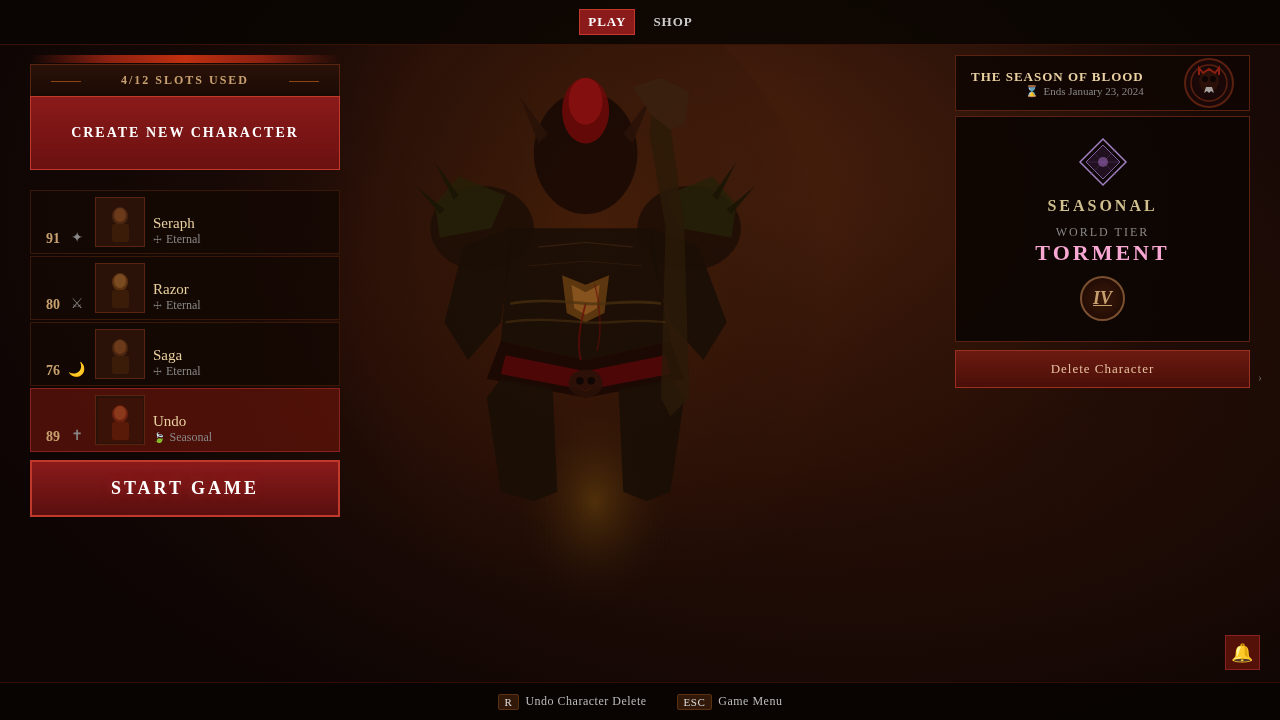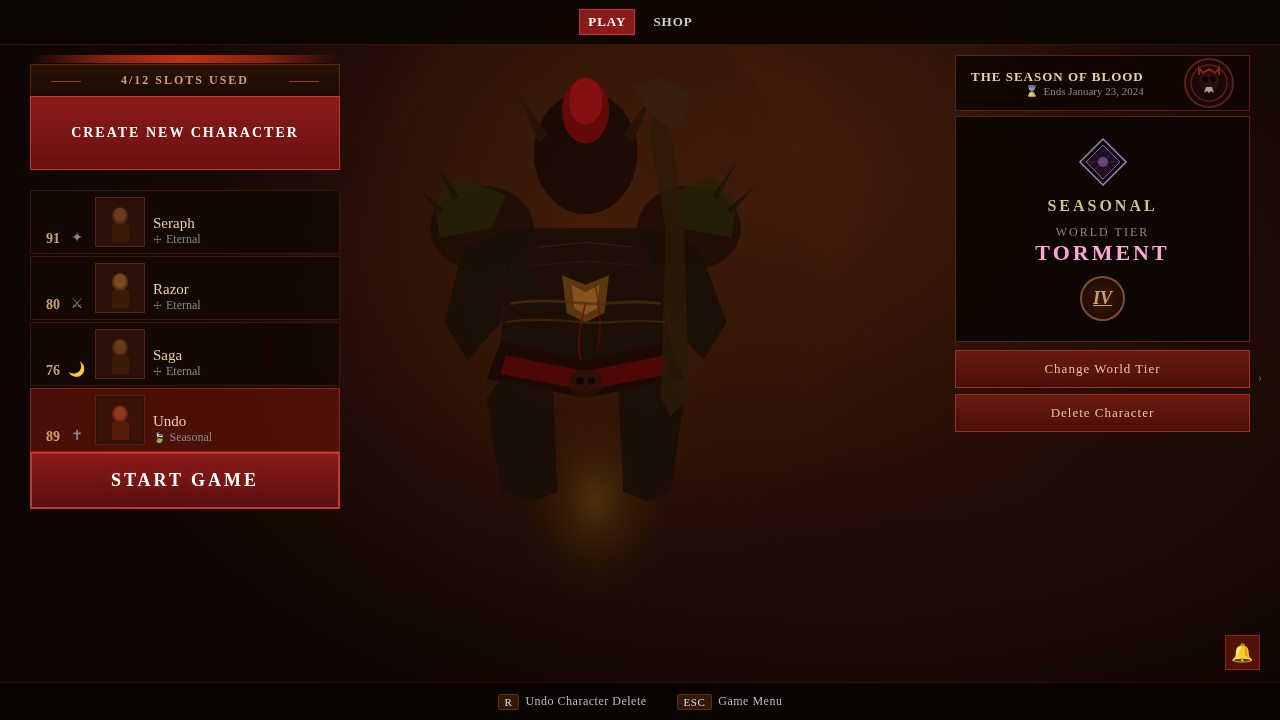--- a/index.html
+++ b/index.html
@@ -228,20 +228,21 @@
     .start-btn {
       width: 100%;
       padding: 16px;
       background: linear-gradient(to bottom, #8b1a1a, #5a0f0f);
       border: 2px solid #c0392b;
       color: #fff;
       font-size: 18px;
       font-weight: bold;
       letter-spacing: 3px;
       cursor: pointer;
+      margin-top: 8px;
       font-family: 'Georgia', serif;
       text-shadow: 0 0 10px rgba(200,50,50,0.5);
     }
 
     
     .right-panel {
       position: absolute;
       top: 55px;
       right: 30px;
       width: 295px;
@@ -657,21 +658,20 @@
       <div class="world-tier-label">WORLD TIER</div>
       <div class="torment-label">TORMENT</div>
     </div>
 
     <div class="tier-badge">
       <span class="roman-numeral">IV</span>
     </div>
   </div>
 
   <div class="action-btns">
-    <button class="action-btn">Change World Tier</button>
     <button class="action-btn">Delete Character</button>
   </div>
 </div>
 
 <div class="scroll-indicator">›</div>
 
 <div class="notif-bell">
   <span>🔔</span>
 </div>
 

